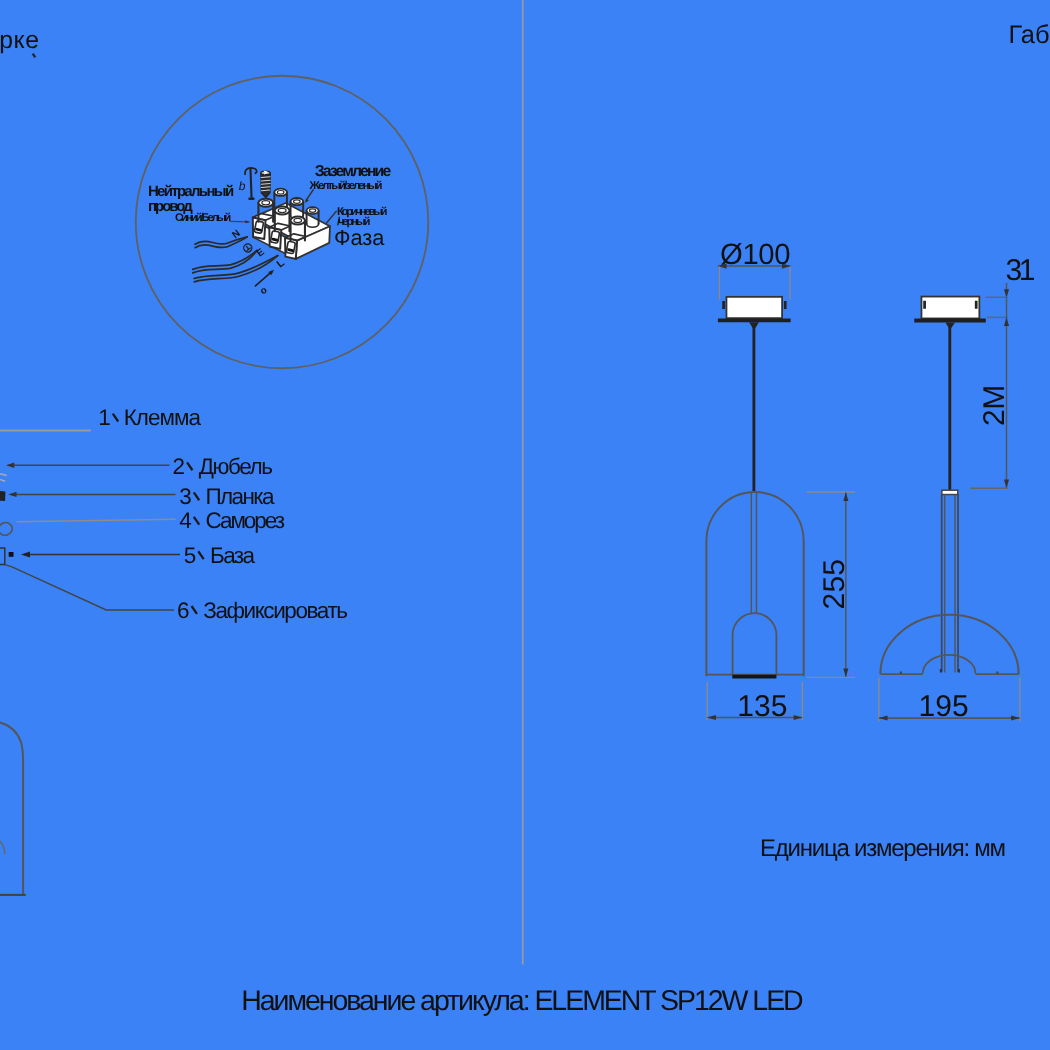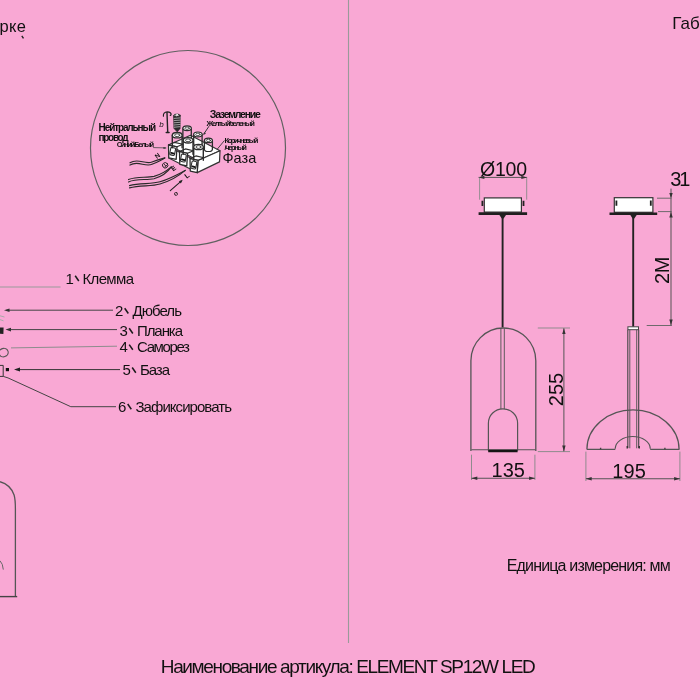--- a/index.html
+++ b/index.html
@@ -1,16 +1,16 @@
 <!DOCTYPE html>
 <html><head>
 <meta charset="utf-8">
 <style>
   html,body{margin:0;padding:0;background:#ffffff;}
-  #page{position:relative;width:700px;height:700px;background:#f9a8d4;overflow:hidden;}
+  #page{position:relative;width:700px;height:700px;background:#3b82f6;overflow:hidden;}
   svg text{font-family:"Liberation Sans",sans-serif;fill:#111;}
 </style>
 </head>
 <body>
 <div id="page">
 <svg width="700" height="700" viewBox="0 0 700 700">
 
   <line x1="348.5" y1="0" x2="348.5" y2="643" stroke="#9a9a9a" stroke-width="1.1"></line>
 
   <text x="-0.5" y="32.3" font-size="16.5" textLength="26.5">рке</text>

